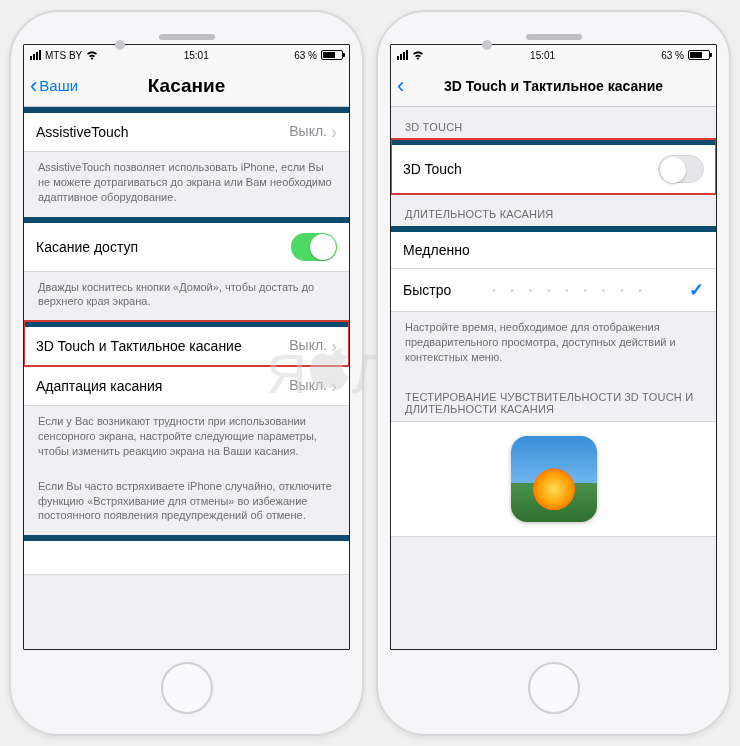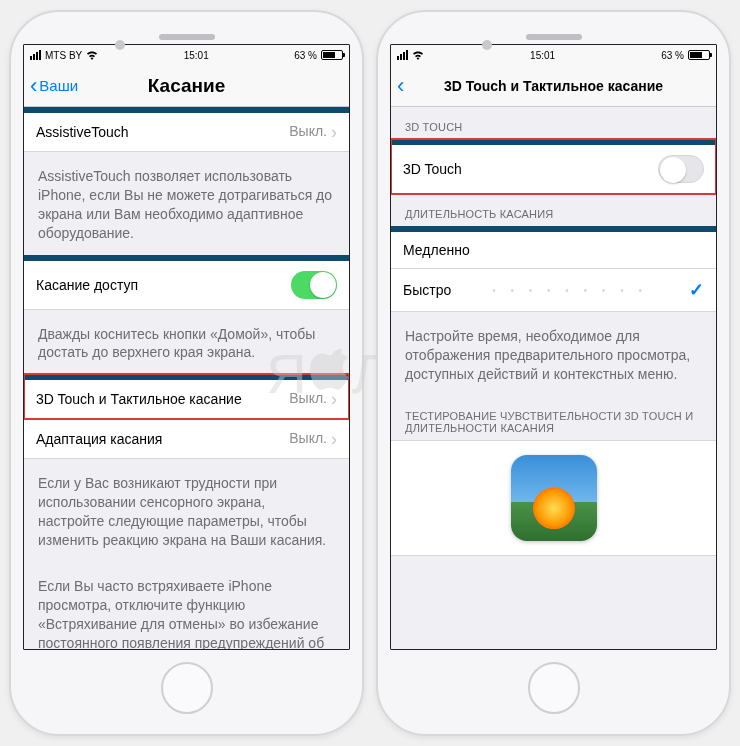--- a/index.html
+++ b/index.html
@@ -71,21 +71,21 @@
   .group-header{font-size:11px;color:#6d6d72;padding:14px 14px 6px 14px;text-transform:uppercase;letter-spacing:0.2px;}
   .cell{
     background:#fff;min-height:40px;padding:10px 12px;
     display:flex;align-items:center;justify-content:space-between;
     border-top:6px solid #0c4a6e;border-bottom:1px solid #d6d6da;
   }
   .cell + .cell { border-top:none; }
   .cell .lbl{color:#000;}
   .cell .val{color:#8e8e93;display:flex;align-items:flex-start;gap:4px;}
   .chev-small{color:#c7c7cc;font-size:18px;line-height:1;}
-  .footer{font-size:14px;color:#6d6d72;padding:15px 14px 12px 14px;line-height:1.35;}
+  .footer{font-size:11px;color:#6d6d72;padding:8px 14px 12px 14px;line-height:1.35;}
   .highlight-red{outline:2px solid #d83a34;outline-offset:-1px;}
   
   .toggle{width:46px;height:28px;border-radius:14px;position:relative;}
   .toggle.on{background:#4cd964;}
   .toggle.off{background:#e5e5ea;border:1px solid #d6d6da;}
   .toggle .knob{width:26px;height:26px;border-radius:50%;background:#fff;position:absolute;top:1px;box-shadow:0 1px 2px rgba(0,0,0,0.25);}
   .toggle.on .knob{right:1px;}
   .toggle.off .knob{left:1px;}
   
   .check{color:#007aff;font-size:18px;font-weight:600;}
@@ -172,21 +172,21 @@
 
       <div class="cell">
         <span class="lbl">Адаптация касания</span>
         <span class="val">
           <span>Выкл.</span>
           <span class="chev-small">›</span>
         </span>
       </div>
       <div class="footer">Если у Вас возникают трудности при использовании сенсорного экрана, настройте следующие параметры, чтобы изменить реакцию экрана на Ваши касания.</div>
 
-      <div class="footer">Если Вы часто встряхиваете iPhone просмотра, отключите функцию «Встряхивание для отмены» во избежание постоянного появления предупреждений об отмене.</div>
+      <div class="footer">Если Вы часто встряхиваете iPhone случайно, отключите функцию «Встряхивание для отмены» во избежание постоянного появления предупреждений об отмене.</div>
 
       <div class="cell">
         
         
       </div>
     </div>
   </div>
   <div class="home-btn"></div>
 </div>
 

